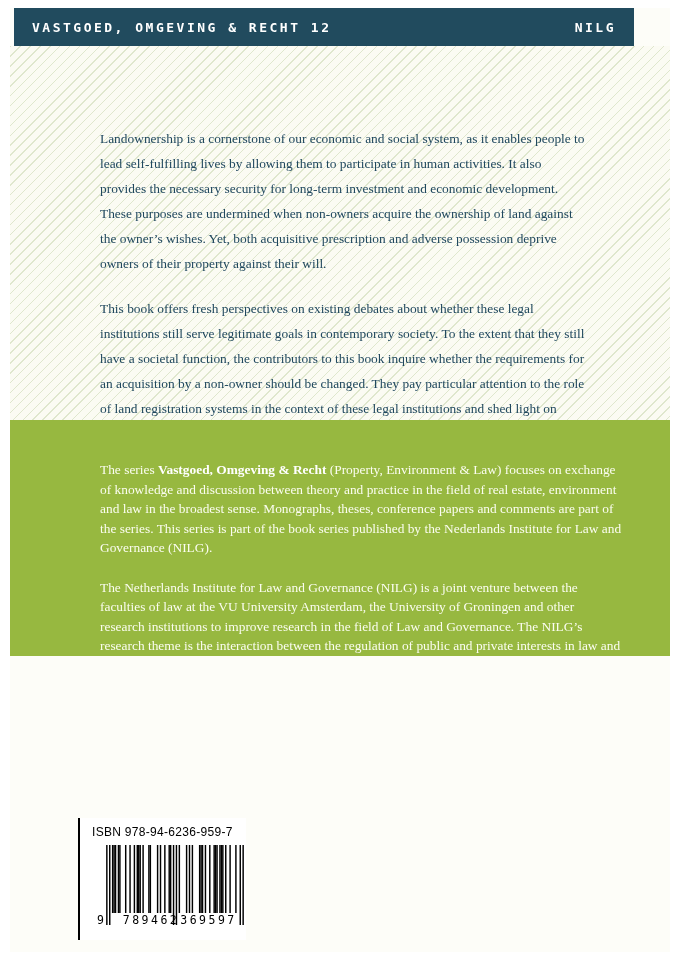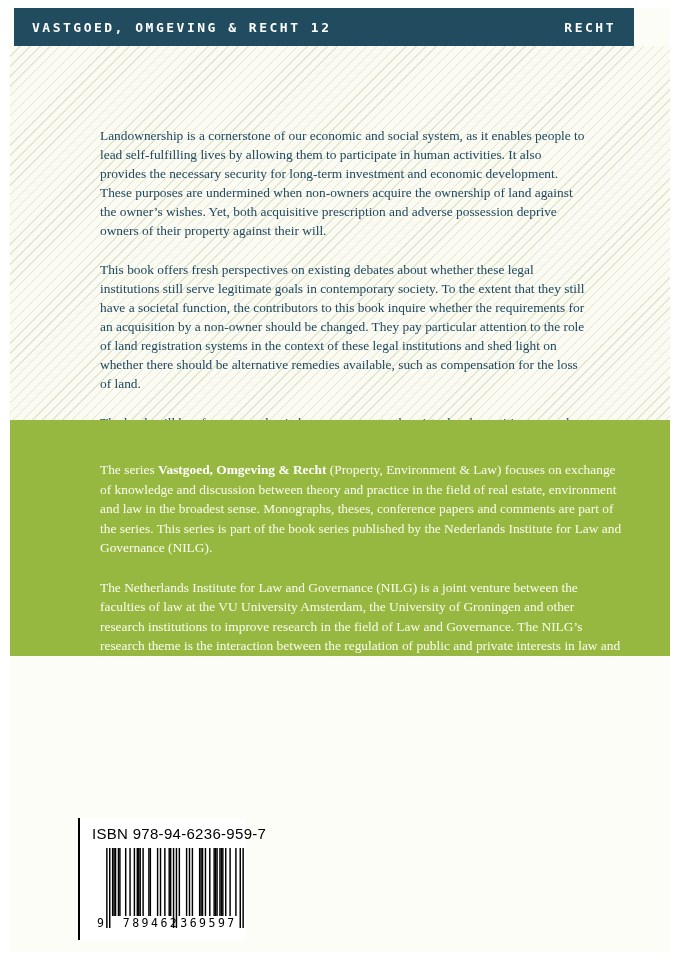--- a/index.html
+++ b/index.html
@@ -38,21 +38,21 @@
     position: absolute;
     left: 0; top: 38px;
     width: 660px; height: 374px;
     background-color: #fbfbf3;
     background-image: repeating-linear-gradient(135deg,
       rgba(158, 184, 118, 0.30) 0px, rgba(158, 184, 118, 0.30) 1px,
       transparent 1px, transparent 7px);
     padding: 80px 82px 0 90px;
     color: #20485e;
     font-size: 13.4px;
-    line-height: 19px;
+    line-height: 25px;
   }
   .synopsis p { margin-bottom: 20px; }
   .band {
     position: absolute;
     left: 0; top: 412px;
     width: 660px; height: 236px;
     background: #97b840;
     padding: 40px 48px 0 90px;
     color: #fbfdf0;
     font-size: 13.4px;
@@ -70,21 +70,21 @@
     position: absolute;
     left: 68px; 
     top: 162px; 
     width: 168px; height: 122px;
     background: #ffffff;
     border-left: 2px solid #000000;
     padding: 7px 0 0 12px;
   }
   .isbn-label {
     font-family: "Liberation Sans", sans-serif;
-    font-size: 15px;
+    font-size: 12px;
     color: #000000;
     letter-spacing: 0.3px;
     white-space: nowrap;
   }
   .barcode-wrap {
     position: relative;
     margin-top: 6px;
     width: 152px; height: 88px;
   }
   .barcode-wrap svg { position: absolute; left: 14px; top: 0; }
@@ -100,21 +100,21 @@
   .g2 { left: 86px; width: 61px; text-align: center; letter-spacing: 2.5px; }
 </style>
 </head>
 <body>
 
 <div class="page">
   <div class="cover">
 
     <div class="topbar">
       <span>VASTGOED, OMGEVING &amp; RECHT 12</span>
-      <span>RECHT</span>
+      <span>NILG</span>
     </div>
 
     <div class="synopsis">
       <p>Landownership is a cornerstone of our economic and social system, as it enables people to lead self-fulfilling lives by allowing them to participate in human activities. It also provides the necessary security for long-term investment and economic development. These purposes are undermined when non-owners acquire the ownership of land against the owner’s wishes. Yet, both acquisitive prescription and adverse possession deprive owners of their property against their will.</p>
       <p>This book offers fresh perspectives on existing debates about whether these legal institutions still serve legitimate goals in contemporary society. To the extent that they still have a societal function, the contributors to this book inquire whether the requirements for an acquisition by a non-owner should be changed. They pay particular attention to the role of land registration systems in the context of these legal institutions and shed light on whether there should be alternative remedies available, such as compensation for the loss of land.</p>
       <p>The book will be of use to academic lawyers, property theorists, legal practitioners, and land use planners.</p>
     </div>
 
     <div class="band">
       <p><span>The series </span><strong>Vastgoed, Omgeving &amp; Recht</strong><span> (Property, Environment &amp; Law) focuses on exchange of knowledge and discussion between theory and practice in the field of real estate, environment and law in the broadest sense. Monographs, theses, conference papers and comments are part of the series. This series is part of the book series published by the Nederlands Institute for Law and Governance (NILG).</span></p>

